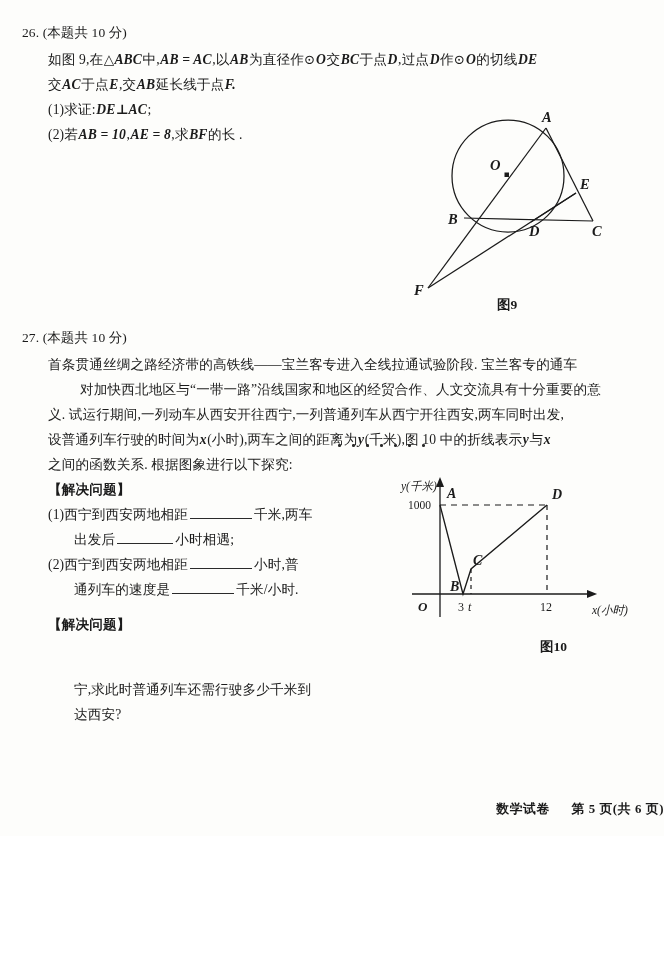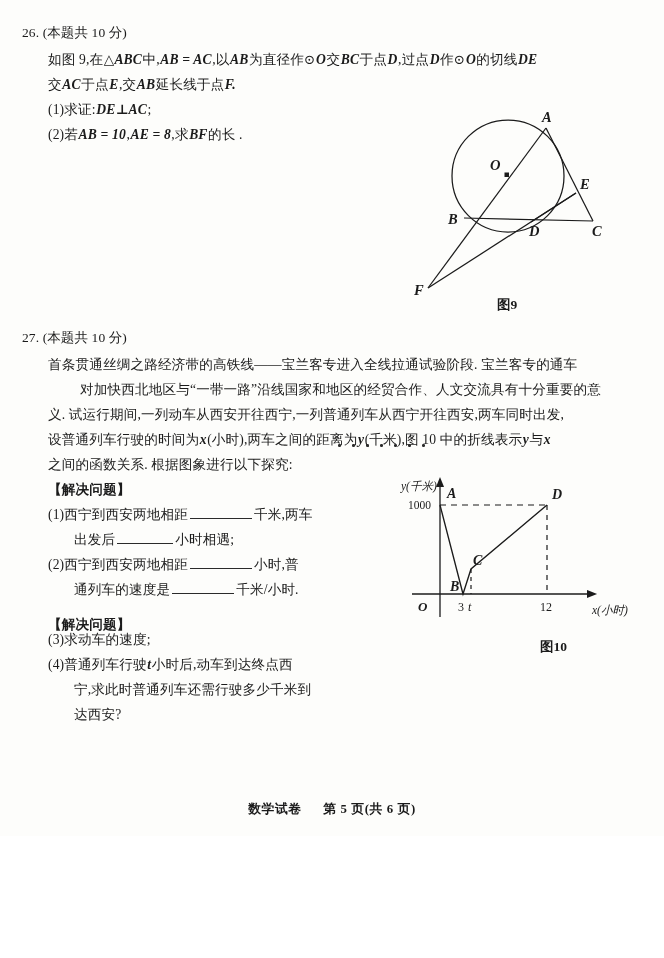--- a/index.html
+++ b/index.html
@@ -74,21 +74,21 @@
     font-weight: 600;
     white-space: nowrap;
   }
 
   
   #footer {
     position: absolute;
     left: 0;
     right: 0;
     bottom: 18px;
-    text-align: center;
+    text-align: right;
     font-size: 12.8px;
     font-weight: 700;
     letter-spacing: 0.6px;
     font-family: "Liberation Serif", "DejaVu Serif", serif;
   }
   #footer .pg { font-weight: 700; }
 
   
   #watermark {
     position: absolute;
@@ -220,27 +220,21 @@
 
   <div class="line" style="left:48px; top:552px;">
     <span>(2)</span><span>西宁到西安两地相距</span><span class="blank b-long"></span><span>小时,普</span>
   </div>
   <div class="line" style="left:74px; top:577px;">
     <span>通列车的速度是</span><span class="blank b-long"></span><span>千米/小时.</span>
   </div>
 
   <div class="line bracket-head" style="left:48px; top:612px;">【解决问题】</div>
 
-  <div class="line" style="left:48px; top:627px;">
-    <span>(3)</span><span>求动车的速度;</span>
-  </div>
-
-  <div class="line" style="left:48px; top:652px;">
-    <span>(4)</span><span>普通列车行驶</span><span class="it">t</span><span>小时后,动车到达终点西</span>
-  </div>
+
   <div class="line" style="left:74px; top:677px;">宁,求此时普通列车还需行驶多少千米到</div>
   <div class="line" style="left:74px; top:702px;">达西安?</div>
 
   <div class="fig" style="left:392px; top:472px;">
     <svg width="252" height="165" viewBox="0 0 252 165">
       <defs>
         <marker id="arrh" markerWidth="9" markerHeight="9" refX="1" refY="3.2" orient="auto">
           <path d="M0,0 L8,3.2 L0,6.4 z" fill="#1b1b1b"></path>
         </marker>
       </defs>

